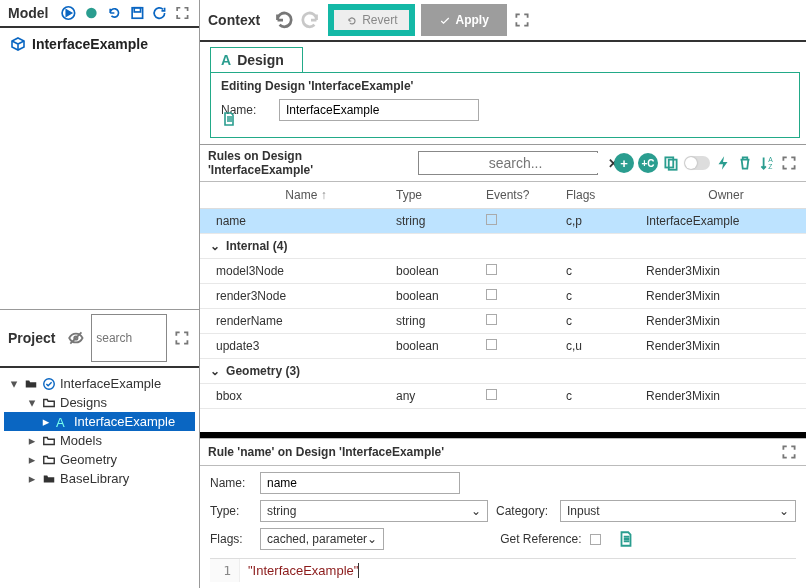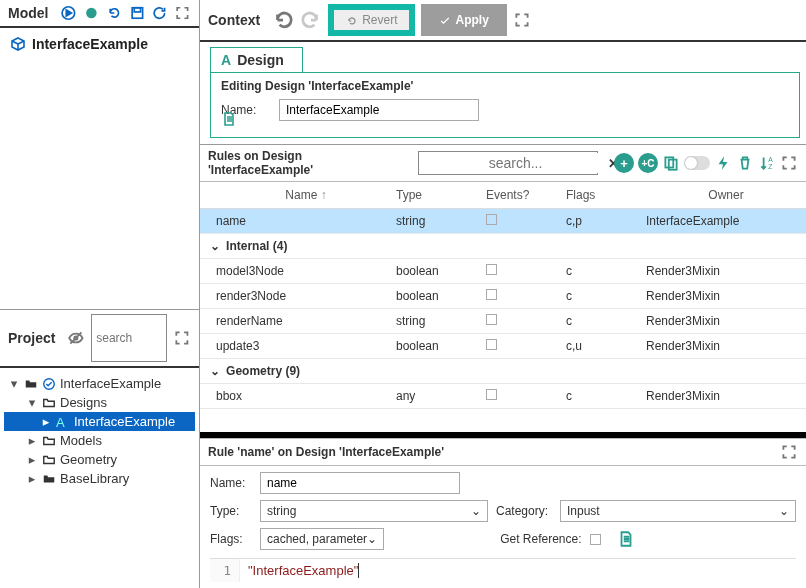--- a/index.html
+++ b/index.html
@@ -334,21 +334,21 @@
         </div>
         <div class="rules-row">
           <span>update3</span>
           <span>boolean</span>
           <span><span class="chk"></span></span>
           <span>c,u</span>
           <span>Render3Mixin</span>
         </div>
         <div class="group-row">
           <span>⌄</span>
-          <span>Geometry (9)</span>
+          <span>Geometry (3)</span>
         </div>
         <div class="rules-row">
           <span>bbox</span>
           <span>any</span>
           <span><span class="chk"></span></span>
           <span>c</span>
           <span>Render3Mixin</span>
         </div>
       </div>
     </div>

